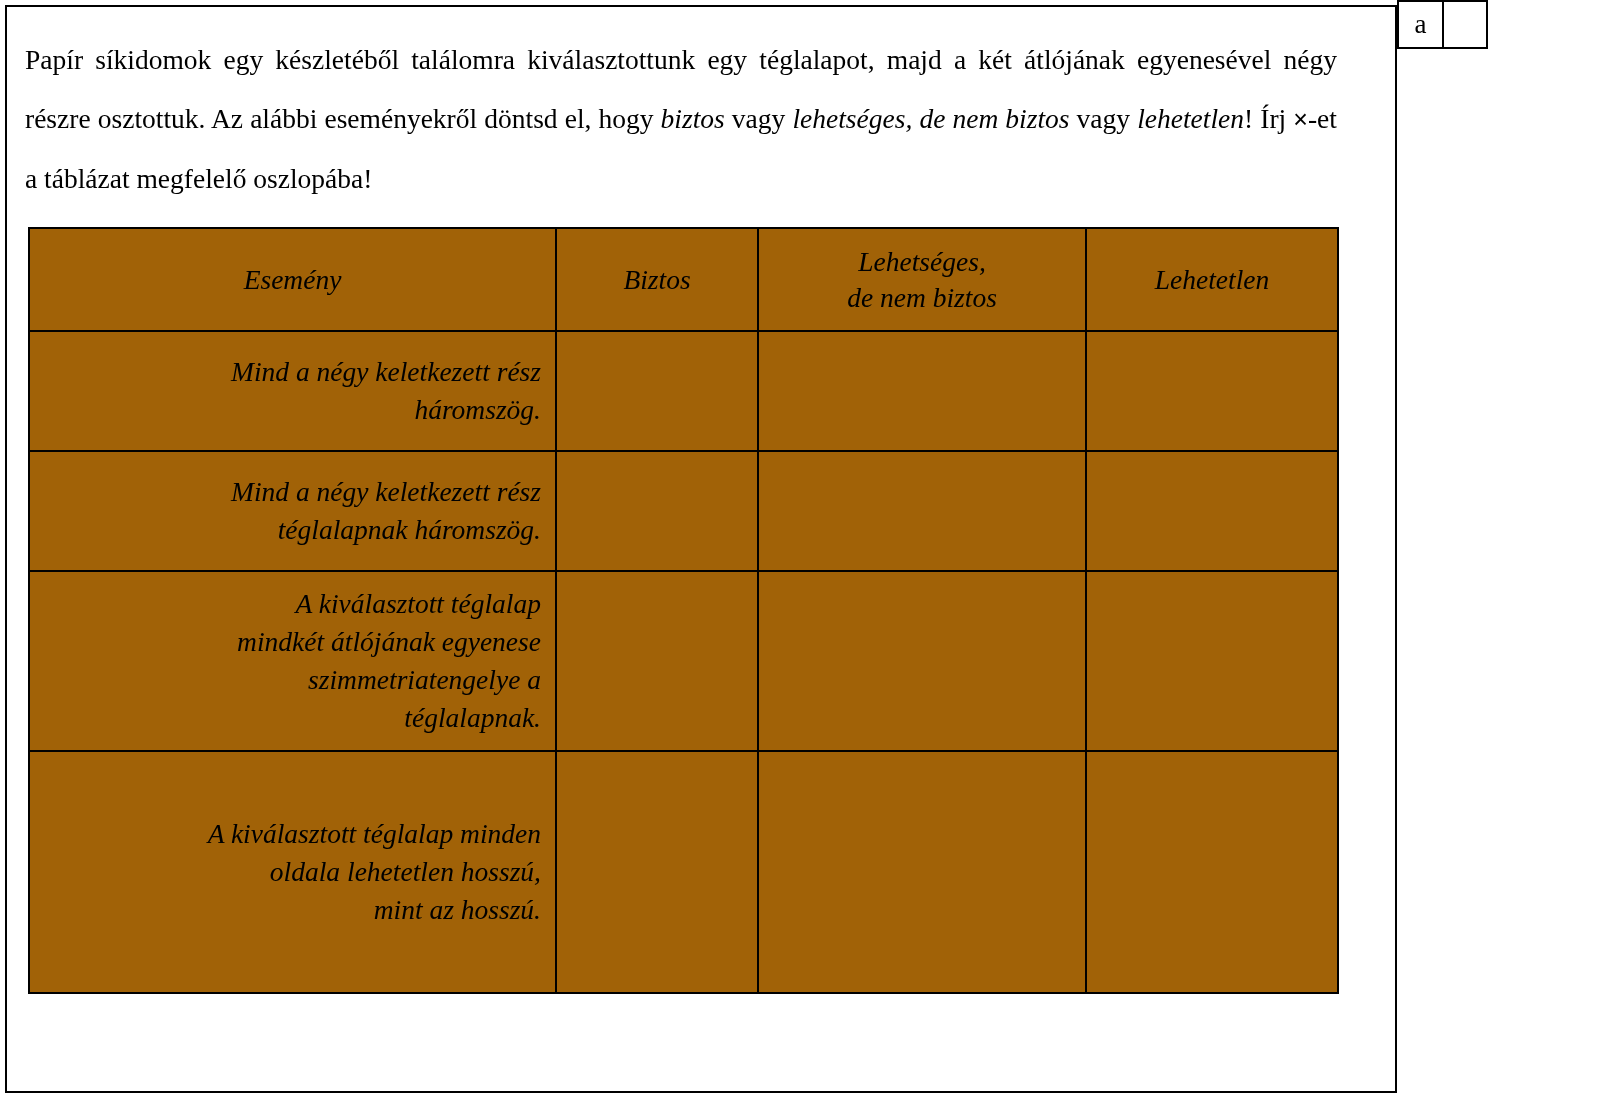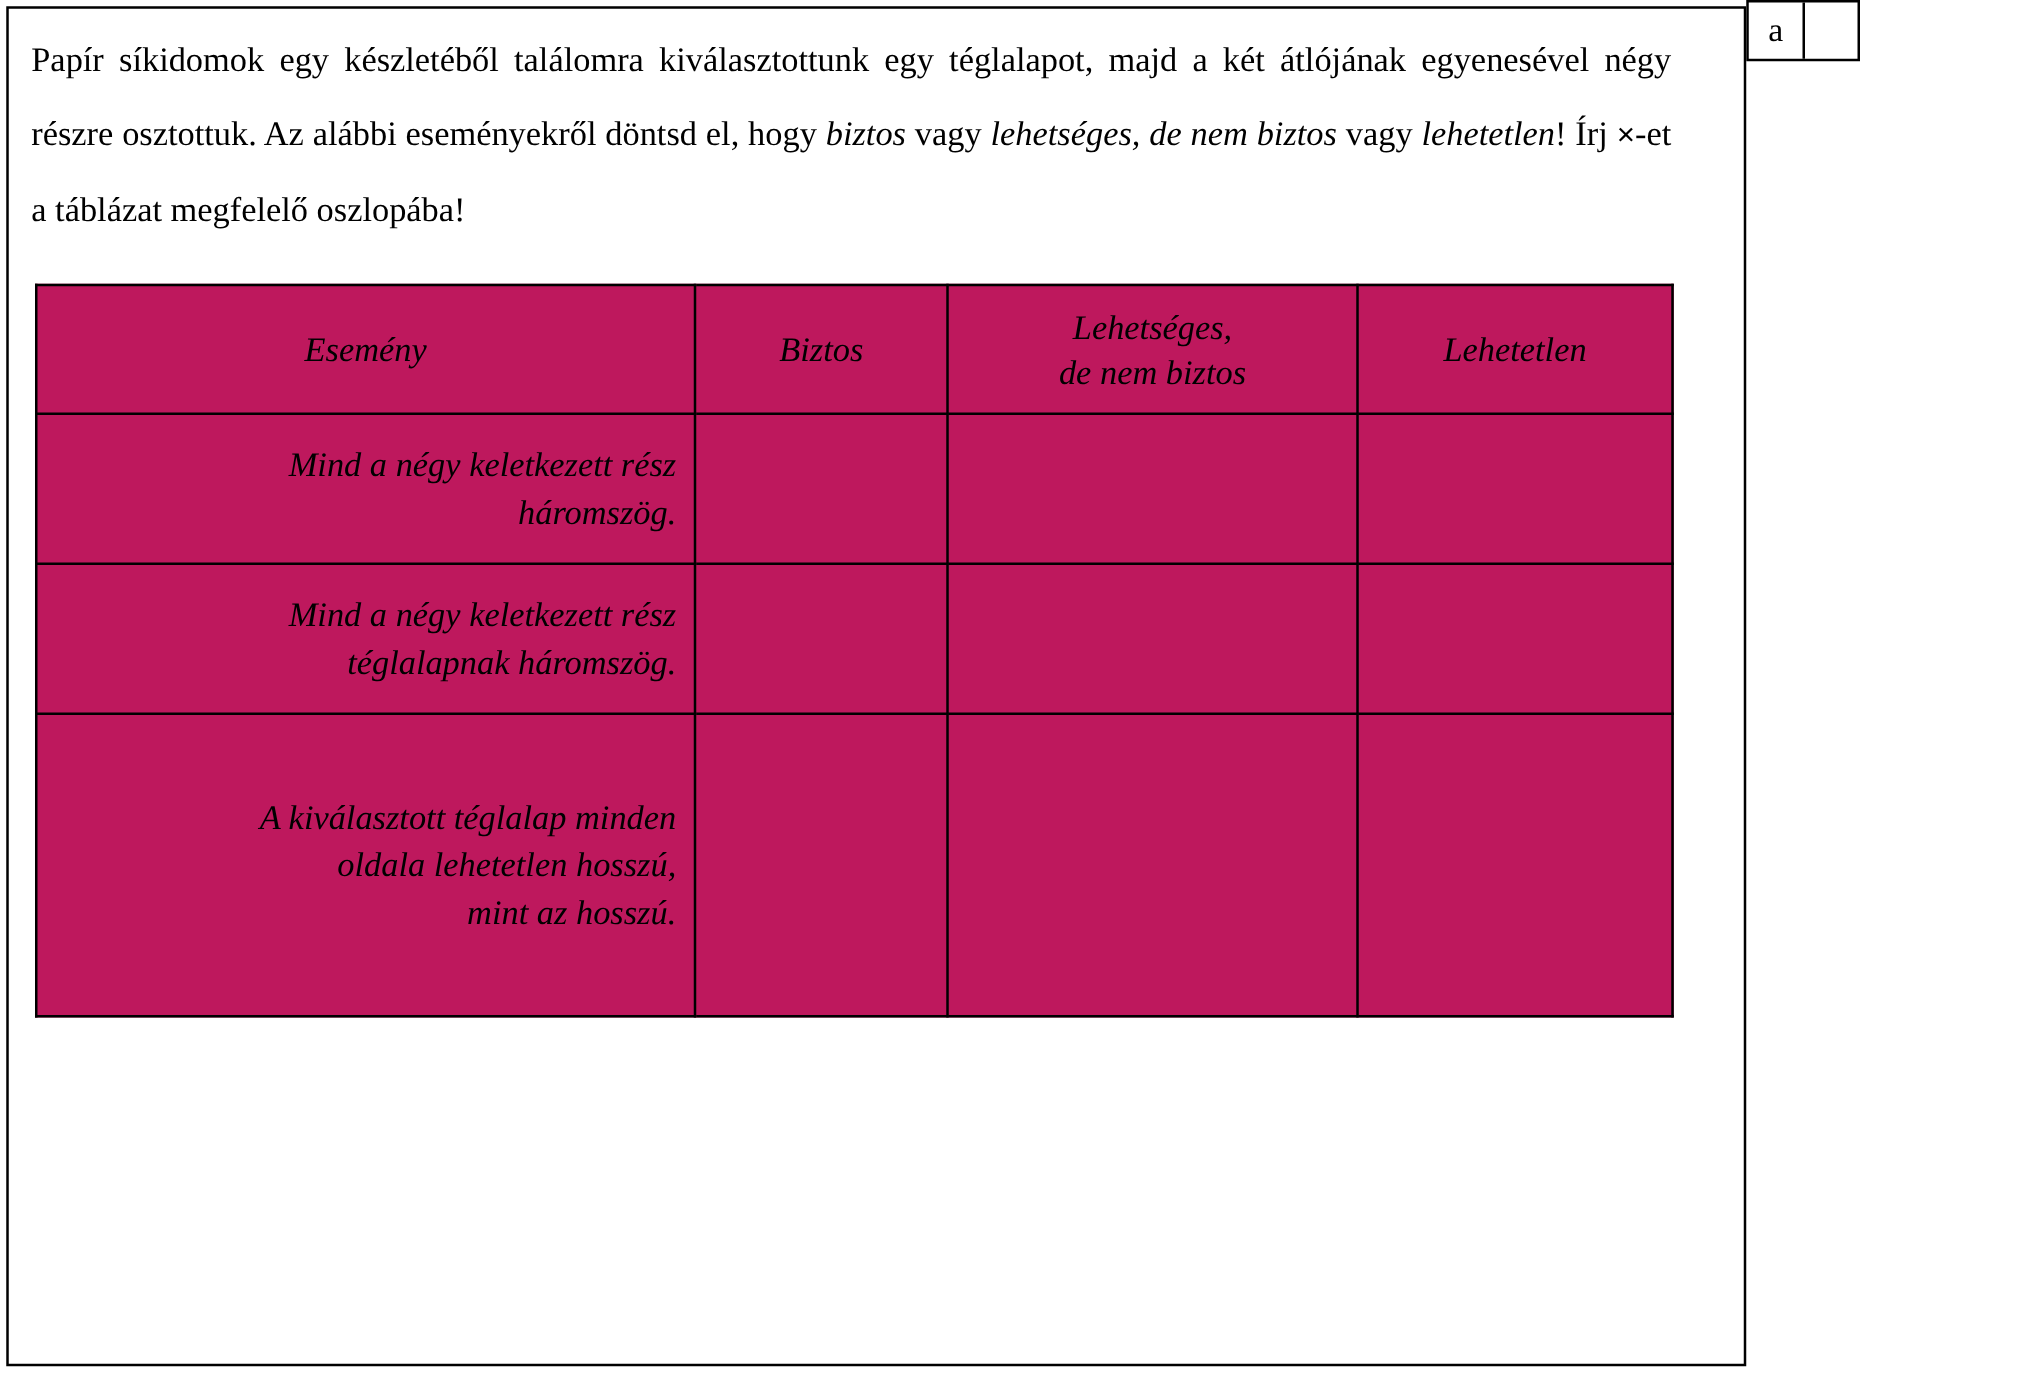--- a/index.html
+++ b/index.html
@@ -52,21 +52,21 @@
     border-right: 2px solid #000;
   }
   #score-box .score-cell.blank {
     flex: 1 1 auto;
   }
 
   
   #intro {
     position: absolute;
     left: 25px;
-    top: 18px;
+    top: 30px;
     width: 1312px;
     font-size: 27.5px;
     line-height: 59px;
     text-align: justify;
     text-justify: inter-word;
   }
   #intro .ital { font-style: italic; }
   #intro .times {
     font-family: "Liberation Sans", "DejaVu Sans", sans-serif;
     font-style: normal;
@@ -74,21 +74,21 @@
   }
 
   
   #event-table {
     position: absolute;
     left: 28px;
     top: 227px;
     width: 1309px;
     border-collapse: collapse;
     table-layout: fixed;
-    background: #be185d;
+    background: #a16207;
   }
   #event-table th,
   #event-table td {
     border: 2px solid #000;
     box-sizing: border-box;
     padding: 0;
   }
 
   #event-table col.c-event { width: 527px; }
   #event-table col.c-sure { width: 202px; }
@@ -168,20 +168,31 @@
     </tr>
     <tr class="r2">
       <td class="event-cell">
         <span class="evt-line">Mind a négy keletkezett rész</span>
         <span class="evt-line">téglalapnak háromszög.</span>
       </td>
       <td class="mark-cell"></td>
       <td class="mark-cell"></td>
       <td class="mark-cell"></td>
     </tr>
+    <tr class="r3">
+      <td class="event-cell">
+        <span class="evt-line">A kiválasztott téglalap</span>
+        <span class="evt-line">mindkét átlójának egyenese</span>
+        <span class="evt-line">szimmetriatengelye a</span>
+        <span class="evt-line">téglalapnak.</span>
+      </td>
+      <td class="mark-cell"></td>
+      <td class="mark-cell"></td>
+      <td class="mark-cell"></td>
+    </tr>
     <tr class="r4">
       <td class="event-cell">
         <span class="evt-line">A kiválasztott téglalap minden</span>
         <span class="evt-line">oldala lehetetlen hosszú,</span>
         <span class="evt-line">mint az hosszú.</span>
       </td>
       <td class="mark-cell"></td>
       <td class="mark-cell"></td>
       <td class="mark-cell"></td>
     </tr>

